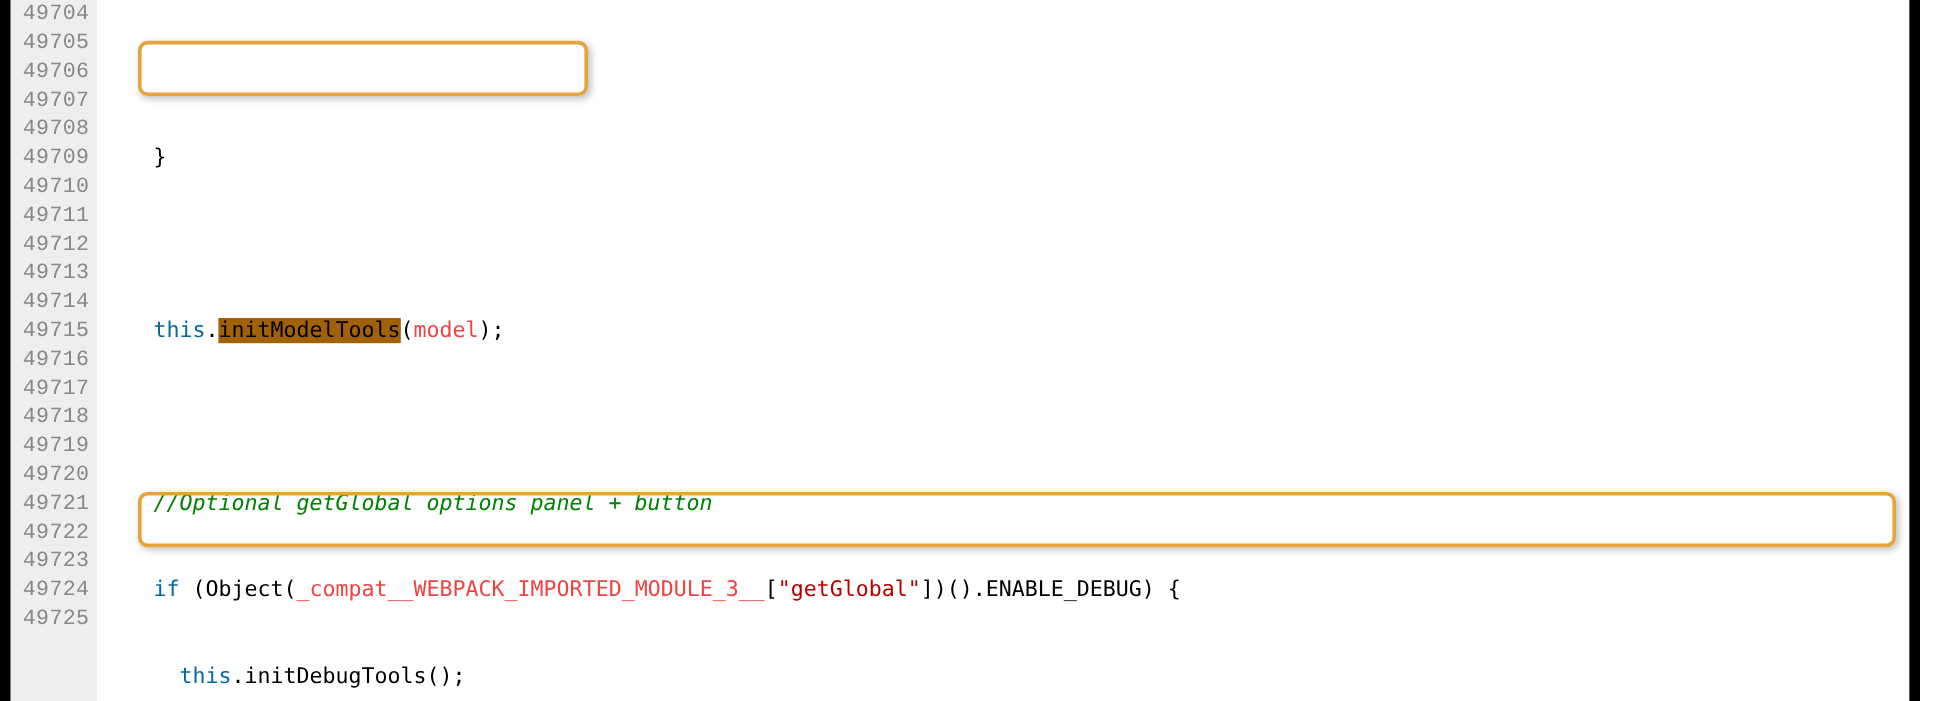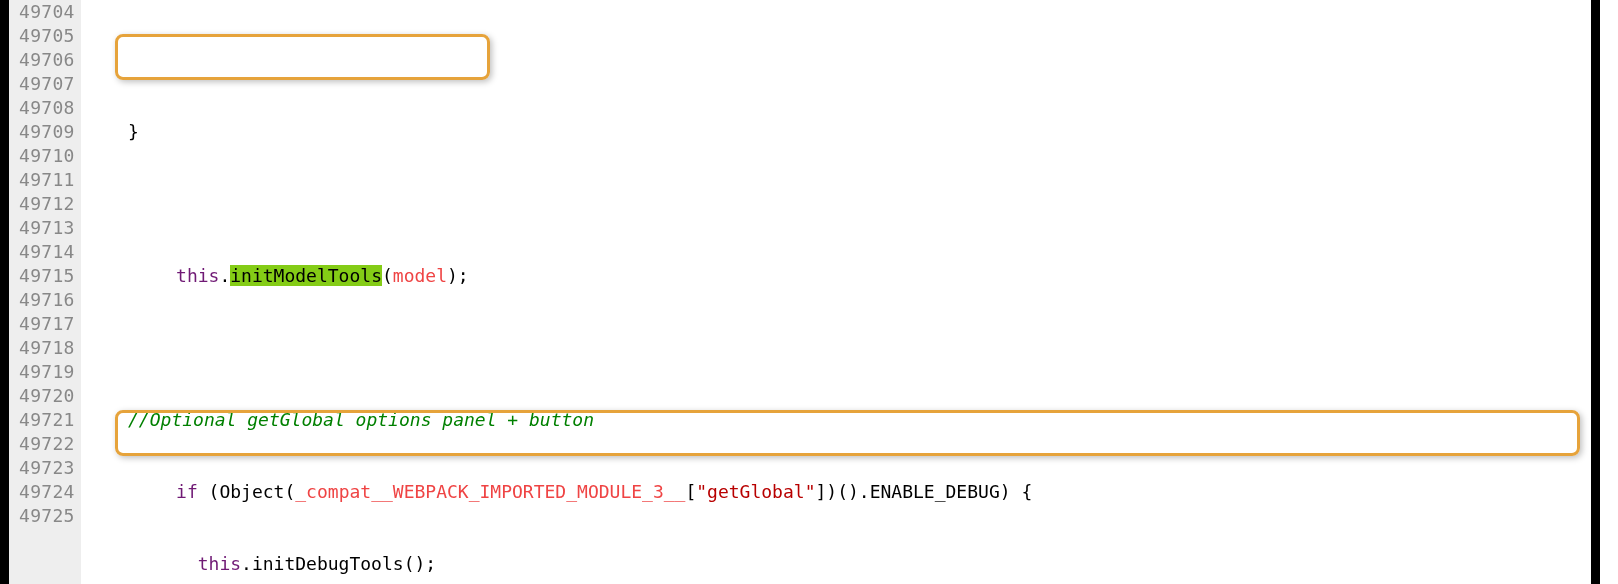--- a/index.html
+++ b/index.html
@@ -34,27 +34,27 @@
     letter-spacing: 0.3px;
   }
   .code {
     padding: 0 0 0 4px;
     white-space: pre;
     color: #000;
     flex: 1;
     position: relative;
   }
   .line { height: 24px; }
-  .gline { height: 24px; }
+  .gline { height: 24px; font-family: Liberation Mono, monospace; }
   
-  .kw { color: #701a75; margin-left: 48px; }
+  .kw { color: #0369a1; }
   .id-blue { color: #ef4444; }
   .str { color: #b80000; }
   .cmt { color: #008000; font-style: italic; }
-  .hl { background: #84cc16; }
+  .hl { background: #a16207; }
   
   .box {
     position: absolute;
     border: 3px solid #e6a33b;
     border-radius: 8px;
     box-shadow: 2px 2px 6px rgba(0,0,0,0.25);
     pointer-events: none;
   }
 </style>
 </head>

